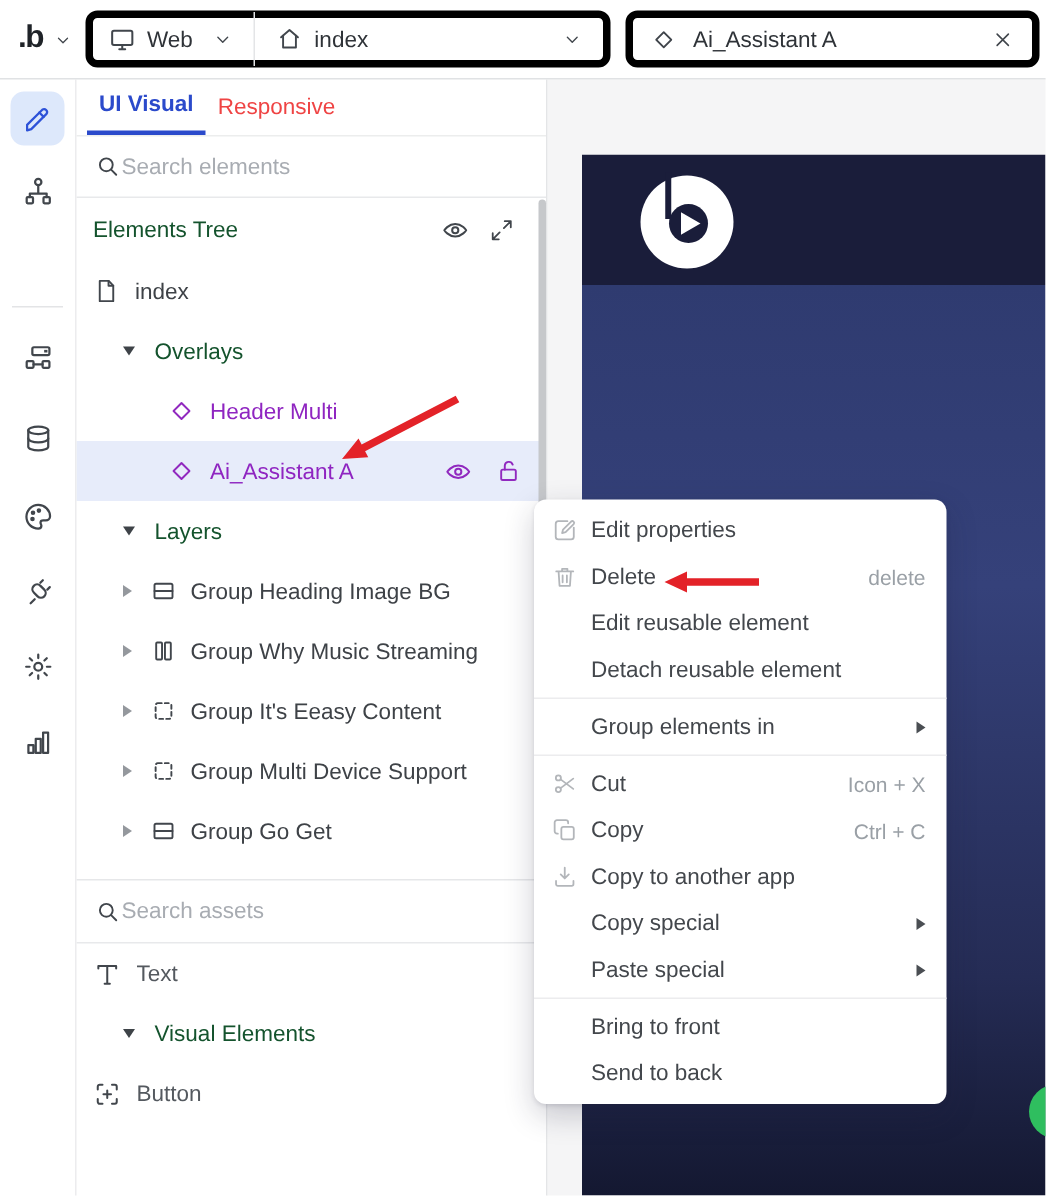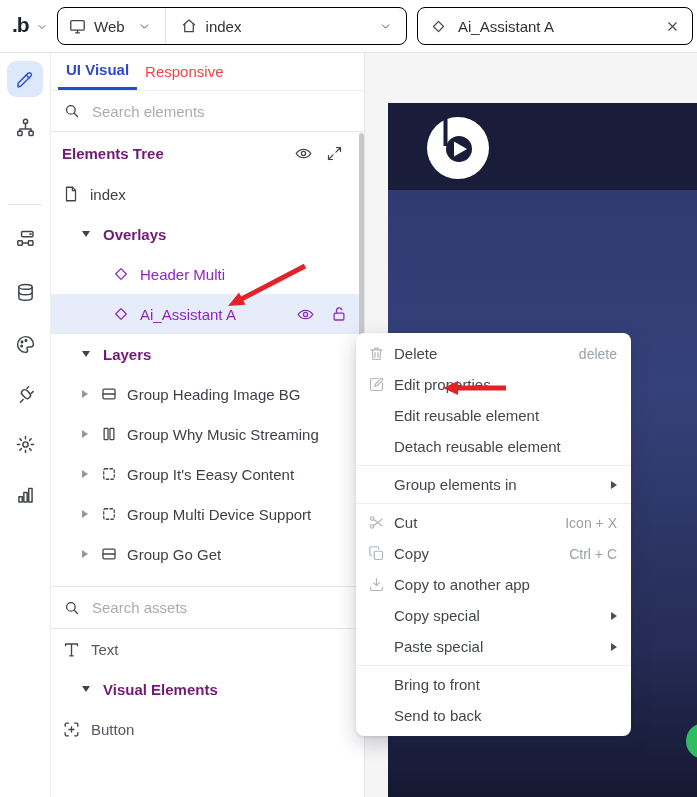--- a/index.html
+++ b/index.html
@@ -6,21 +6,21 @@
   body{width:697px;height:797px;position:relative;overflow:hidden;
        font-family:"Liberation Sans","DejaVu Sans",sans-serif;font-size:15px;color:#3e4247;}
   .abs{position:absolute;}
   svg{display:block;}
   .ic{stroke:#41464c;fill:none;stroke-width:1.7;stroke-linecap:round;stroke-linejoin:round;}
 
   
   .topbar{left:0;top:0;width:697px;height:52px;background:#fff;border-bottom:1px solid #e0e2e4;z-index:30;}
   .logo{left:12px;top:13px;font-size:21px;font-weight:800;color:#1f2328;letter-spacing:-1px;}
   .logo-chev{left:36px;top:21px;}
-  .tb-group{top:7px;height:38px;border:1px solid #000000;border-radius:8px;background:#fff;
+  .tb-group{top:7px;height:38px;border:5px solid #000000;border-radius:8px;background:#fff;
             display:flex;align-items:center;box-sizing:border-box;}
   .g1{left:57px;width:350px;padding:0 14px 0 10px;}
   .g2{left:417px;width:276px;padding:0 12px;}
   .tb-sep{width:1px;height:36px;background:#e4e5e7;margin:0 14px;}
   .tb-label{color:#2f3338;}
   .flex1{flex:1;}
 
   
   .rail{left:0;top:52px;width:50px;height:745px;background:#fff;border-right:1px solid #ececee;z-index:20;}
   .rail-btn{position:absolute;left:7px;width:36px;height:36px;border-radius:9px;
@@ -28,24 +28,24 @@
   .rail-btn.active{background:#dde8fb;}
   .rail-btn.active .ic{stroke:#2d52d8;}
   .rail-div{position:absolute;left:8px;width:34px;height:1px;background:#e3e4e6;}
 
   
   .panel{left:50px;top:52px;width:315px;height:745px;background:#fff;border-right:1px solid #e4e5e7;
          box-sizing:border-box;z-index:10;}
   .ptabs{height:38px;border-bottom:1px solid #eceded;display:flex;align-items:stretch;padding-left:8px;}
   .ptab{display:flex;align-items:center;padding:0 8px;color:#ef4444;box-sizing:border-box;}
   .ptab.active{color:#2b4acb;font-weight:700;border-bottom:3px solid #2b4acb;}
-  .psearch{height:40px;border-bottom:1px solid #e8e9eb;display:flex;align-items:center;gap:11px;padding-left:13px;}
+  .psearch{height:40px;border-bottom:1px solid #e8e9eb;display:flex;align-items:center;padding-left:13px;}
   .placeholder{color:#a8acb2;}
   .tree-header{height:42px;display:flex;align-items:center;padding:0 21px 0 12px;}
-  .sec-title{font-weight:700;color:#701a75;}
+  .sec-title{font-weight:400;color:#14532d;}
   .th-icons{margin-left:auto;display:flex;gap:13px;align-items:center;}
   .row{height:40px;display:flex;align-items:center;padding-left:12px;position:relative;}
   .row.sel{background:#e7ecfa;}
   .ind1{padding-left:32px;}
   .ind2{padding-left:62px;}
   .caret-down{width:0;height:0;border-left:4.5px solid transparent;border-right:4.5px solid transparent;
               border-top:6px solid #3e4348;margin-right:13px;}
   .caret-right{width:0;height:0;border-top:4.5px solid transparent;border-bottom:4.5px solid transparent;
                border-left:6px solid #94989d;margin-right:12px;}
   .purple{color:#8f25c1;}
@@ -422,38 +422,38 @@
     <div class="blue"></div>
     <div class="chat-dot"></div>
   </div>
 </div>
 
 <div class="abs menu">
   <div class="mi">
     <span class="mic">
       <svg width="17" height="17" viewBox="0 0 24 24">
           <g class="ic">
+            <path d="M20.5 9.5V18a2.5 2.5 0 0 1-2.5 2.5H6A2.5 2.5 0 0 1 3.5 18V6A2.5 2.5 0 0 1 6 3.5h8.5"></path>
+            <path d="M9.5 14.7l.9-3.3 7.6-7.6a1.7 1.7 0 0 1 2.4 2.4l-7.6 7.6z"></path>
+          </g>
+        </svg>
+    </span>
+    <span>Edit properties</span>
+  </div>
+  <div class="mi">
+    <span class="mic">
+      <svg width="17" height="17" viewBox="0 0 24 24">
+          <g class="ic">
             <path d="M4 7h16M9.5 7V4.5h5V7M6.2 7l.9 13.5h9.8L17.8 7"></path>
             <path d="M10 10.8v6.4M14 10.8v6.4"></path>
           </g>
         </svg>
     </span>
     <span>Delete</span>
     <span class="mshort">delete</span>
-  </div>
-  <div class="mi">
-    <span class="mic">
-      <svg width="17" height="17" viewBox="0 0 24 24">
-          <g class="ic">
-            <path d="M20.5 9.5V18a2.5 2.5 0 0 1-2.5 2.5H6A2.5 2.5 0 0 1 3.5 18V6A2.5 2.5 0 0 1 6 3.5h8.5"></path>
-            <path d="M9.5 14.7l.9-3.3 7.6-7.6a1.7 1.7 0 0 1 2.4 2.4l-7.6 7.6z"></path>
-          </g>
-        </svg>
-    </span>
-    <span>Edit properties</span>
   </div>
   <div class="mi">
     <span class="noic"></span>
     <span>Edit reusable element</span>
   </div>
   <div class="mi">
     <span class="noic"></span>
     <span>Detach reusable element</span>
   </div>
   <div class="msep"></div>

